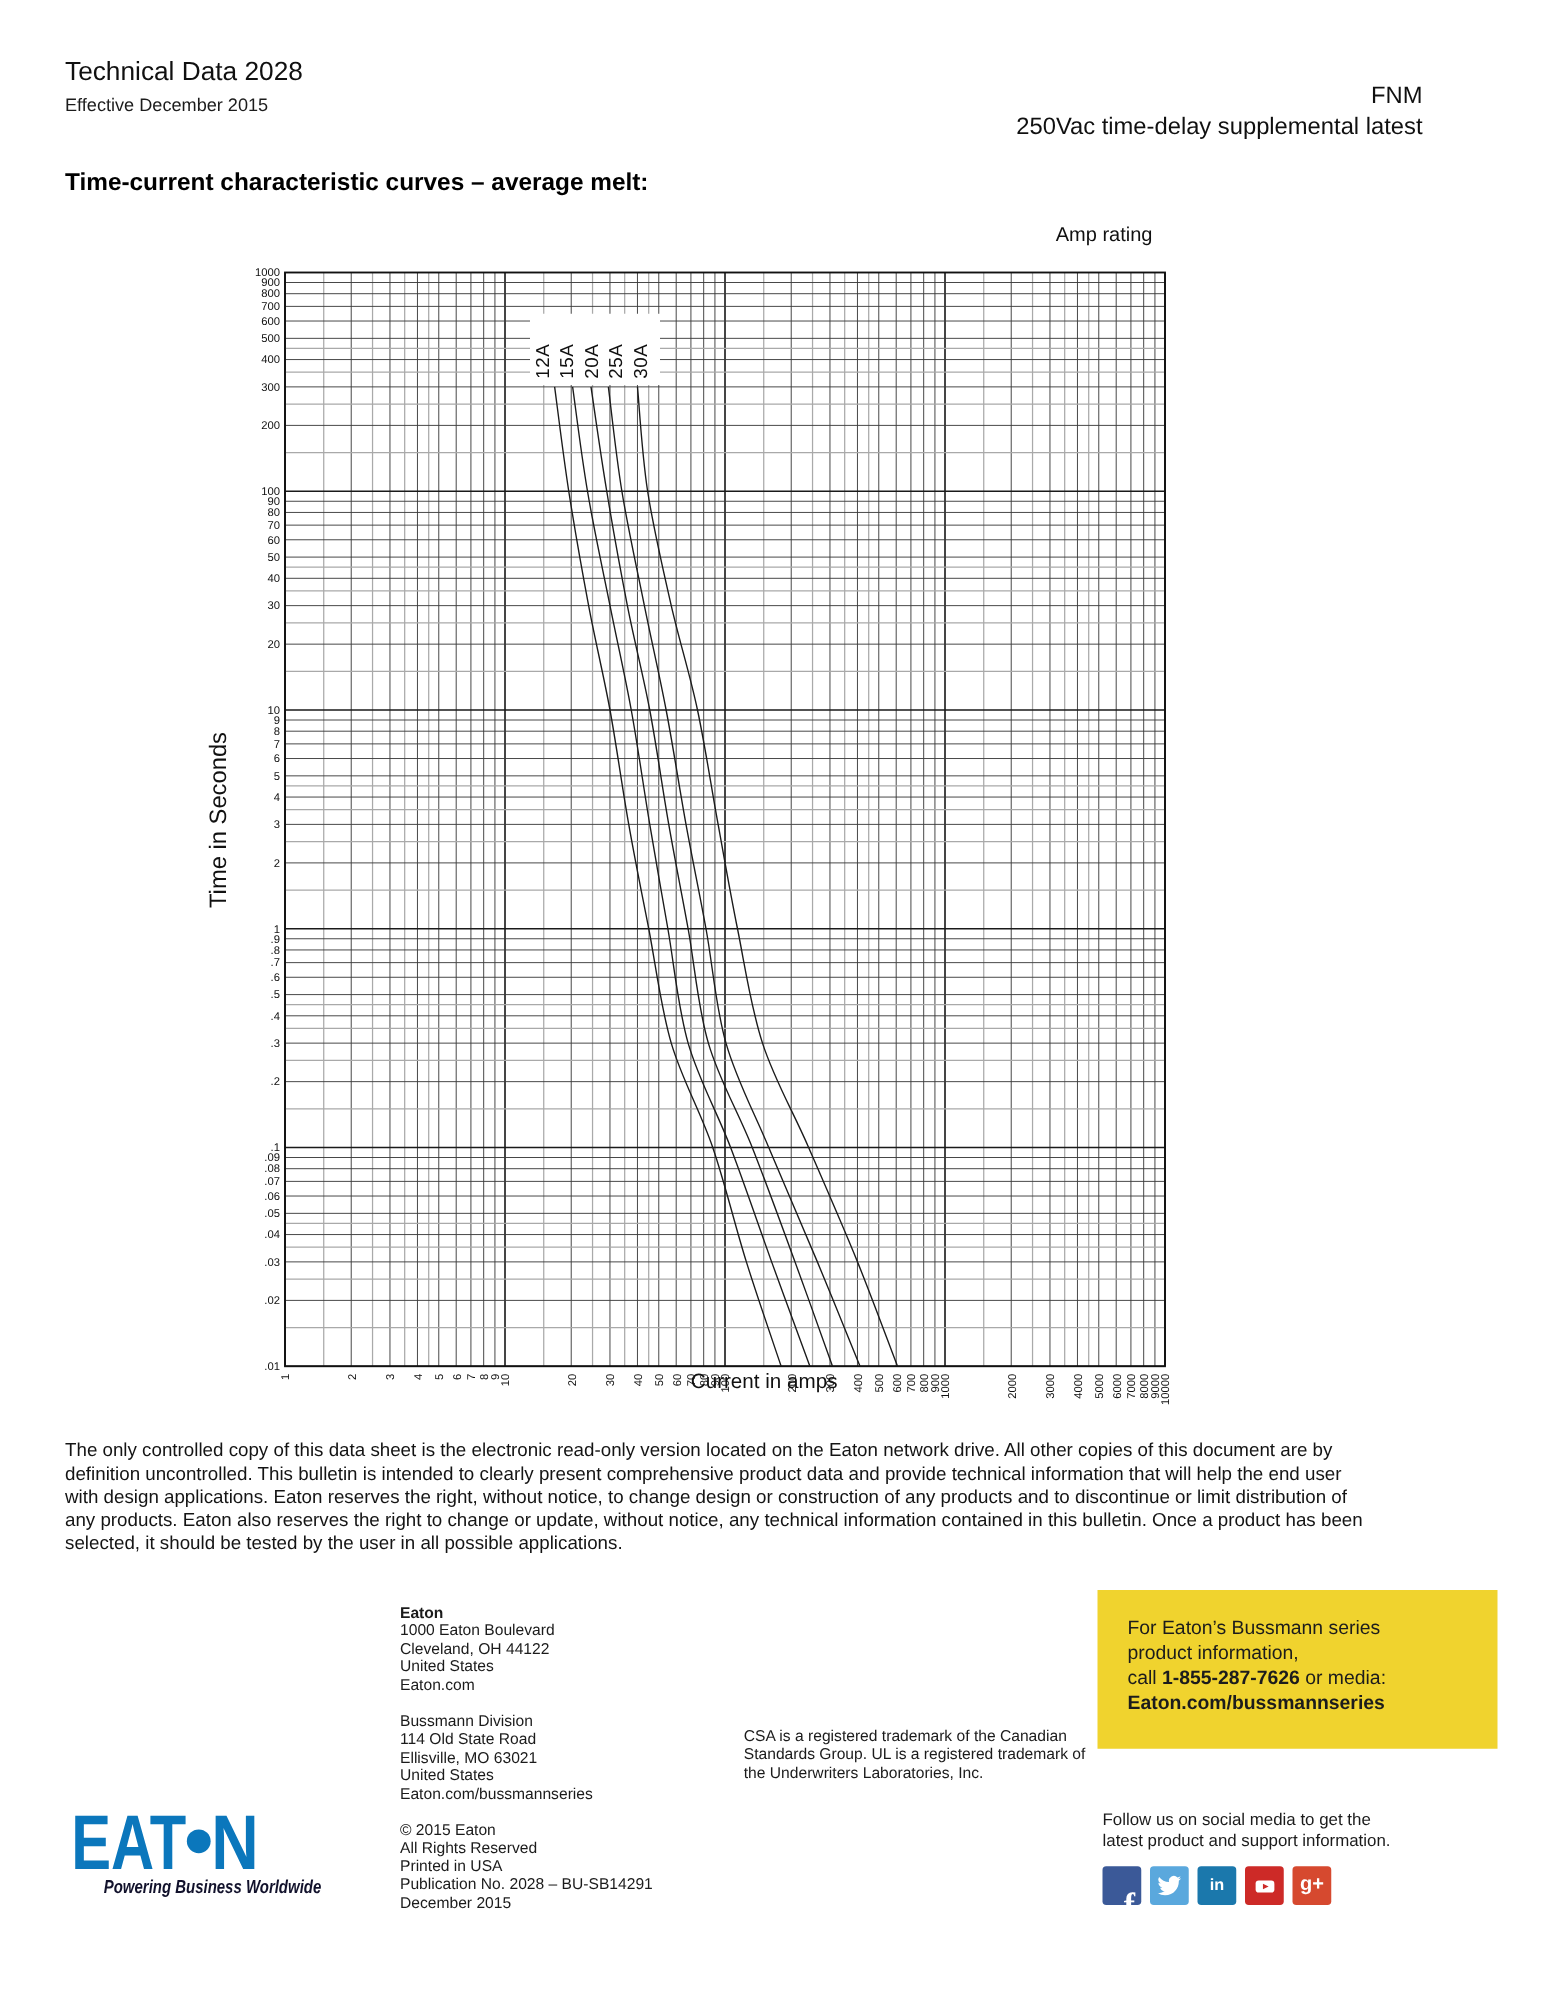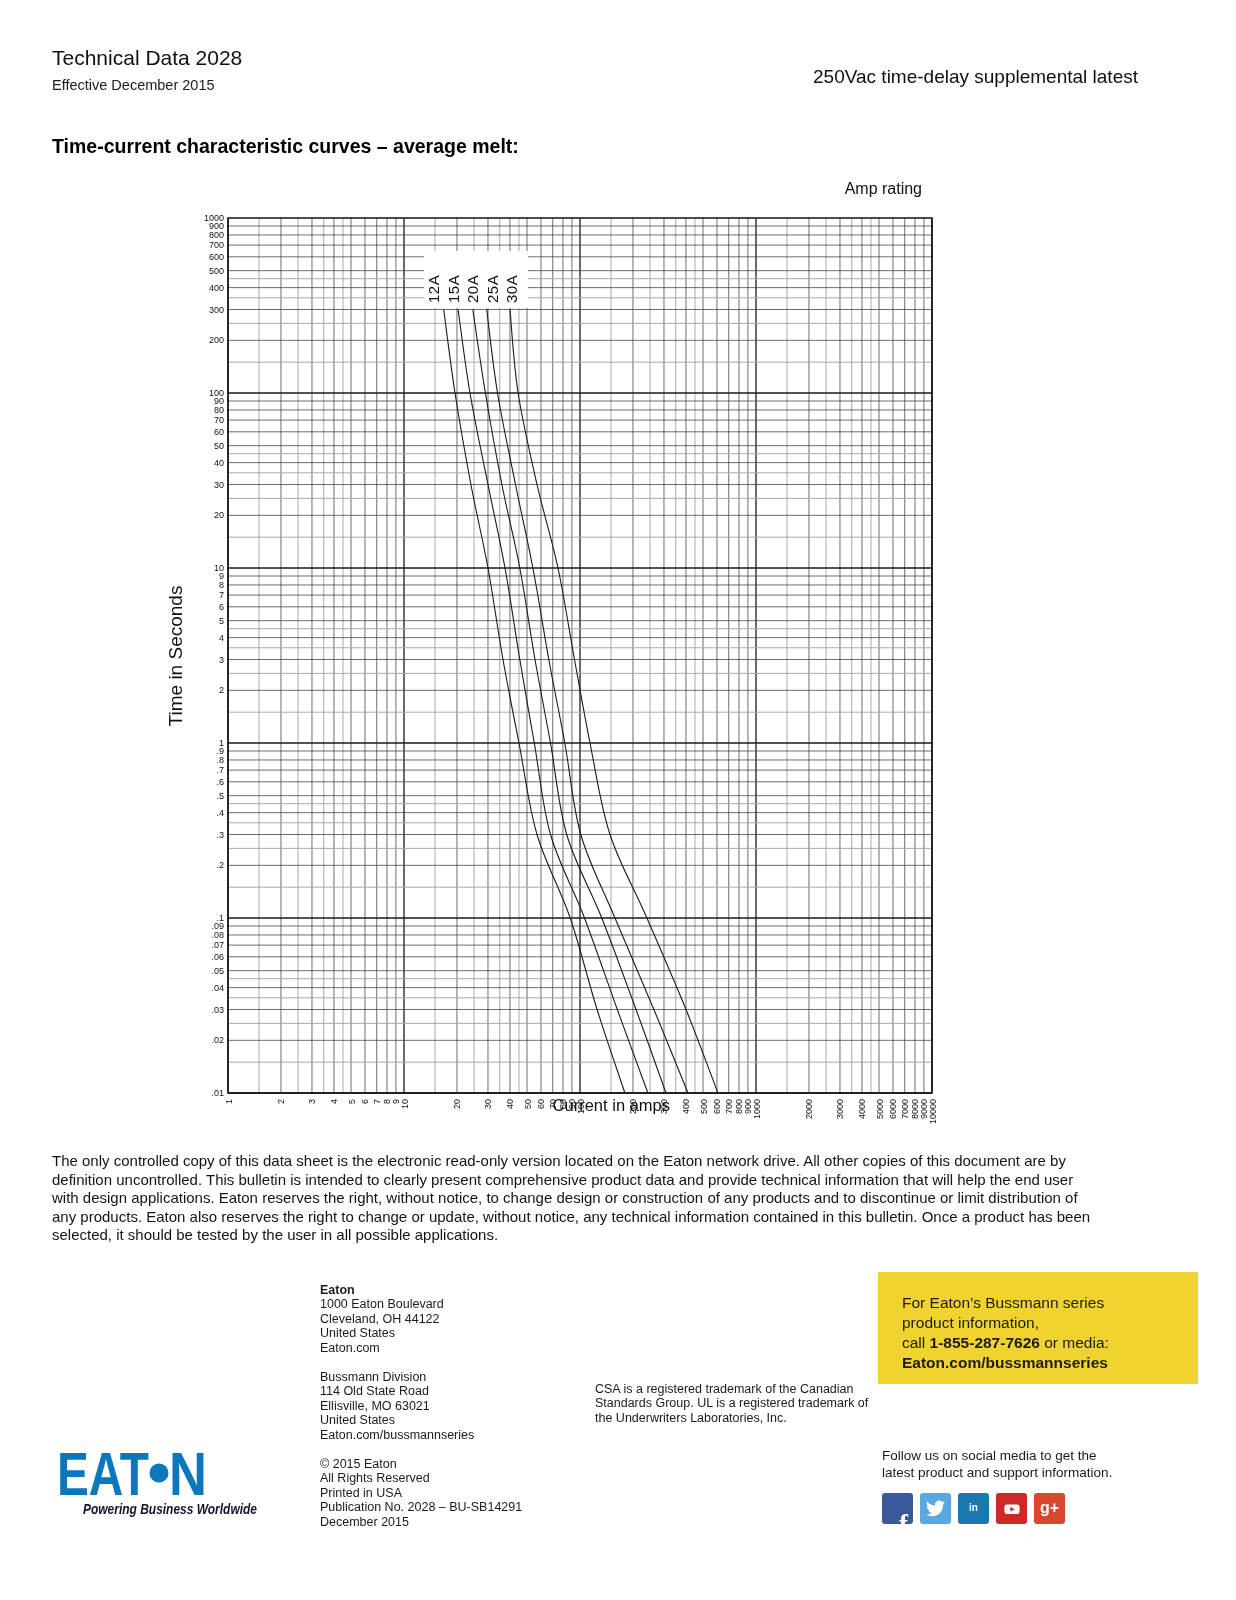--- a/index.html
+++ b/index.html
@@ -14,43 +14,44 @@
   #amp-rating{left:722px;top:180px;width:200px;text-align:right;font-size:16px;color:#111;}
   #chart-svg{left:0;top:0;}
   #y-title{left:76px;top:645px;width:200px;text-align:center;font-size:19px;color:#111;
            transform:rotate(-90deg);}
   #x-title{left:470px;top:1096px;width:200px;text-align:right;font-size:16.5px;color:#111;}
   #disclaimer{left:52px;top:1152px;width:1046px;font-size:15px;line-height:18.6px;color:#141414;}
   #addr-col{left:320px;top:1283px;font-size:12.5px;line-height:14.4px;color:#1b1b1b;}
   .addr-block{margin-bottom:15px;}
   #tm-col{left:595px;top:1382px;width:278px;font-size:12.5px;line-height:14.4px;color:#1b1b1b;}
   #tm-col .tm{margin-bottom:14px;}
-  #promo{left:878px;top:1272px;width:320px;height:112px;}
+  #promo{left:878px;top:1272px;width:320px;height:127px;}
   #promo-inner{padding:21px 0 0 24px;font-size:15.5px;line-height:20px;color:#1c1c1c;}
   #social{left:866px;top:1448px;font-size:13.5px;line-height:16.5px;color:#1b1b1b;margin-left:16px;}
   #icon-row{margin-top:12px;display:flex;gap:7px;}
   .sicon{width:31px;height:31px;border-radius:3px;color:#fff;position:relative;overflow:hidden;
          display:flex;align-items:center;justify-content:center;}
   .sicon .fb{font-family:"Liberation Serif",serif;font-weight:bold;font-size:27px;
              position:absolute;bottom:-8px;right:5px;}
-  .sicon .in{font-weight:bold;font-size:10px;letter-spacing:0;}
+  .sicon .in{font-weight:bold;font-size:13px;letter-spacing:0;}
   .sicon .gp{font-weight:bold;font-size:16px;}
   #logo{left:55px;top:1443px;}
   svg text{font-family:"Liberation Sans",sans-serif;}
   .tick{font-size:9px;fill:#111;}
   .curve-label{font-size:15px;fill:#111;letter-spacing:.5px;}
 </style>
 </head>
 <body>
 
 <div class="page">
 
   <div class="abs" id="doc-title">Technical Data 2028</div>
   <div class="abs" id="effective">Effective December 2015</div>
   <div class="abs" id="header-right">
+    <div>FNM</div>
     <div>250Vac time-delay supplemental latest</div>
   </div>
   <div class="abs" id="section-title">Time-current characteristic curves – average melt:</div>
 
   <div class="abs" id="amp-rating">Amp rating</div>
   <svg class="abs" id="chart-svg" width="1236" height="1145">
       <g>
         <line x1="228" x2="228" y1="218" y2="1093" stroke="#1a1a1a" stroke-width="1.3"></line>
         <line x1="258.9920615937999" x2="258.9920615937999" y1="218" y2="1093" stroke="#a9a9a9" stroke-width="1"></line>
         <line x1="280.9812792368607" x2="280.9812792368607" y1="218" y2="1093" stroke="#3c3c3c" stroke-width="0.75"></line>

